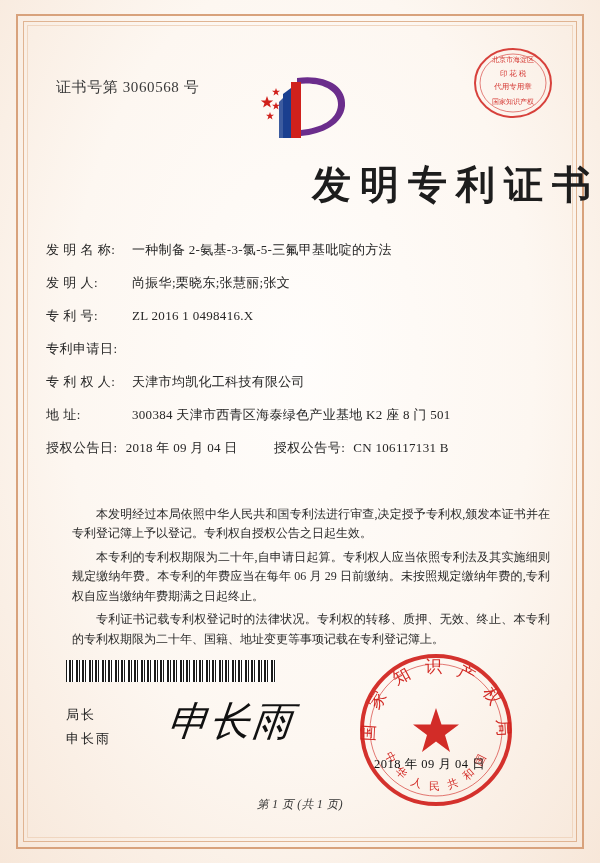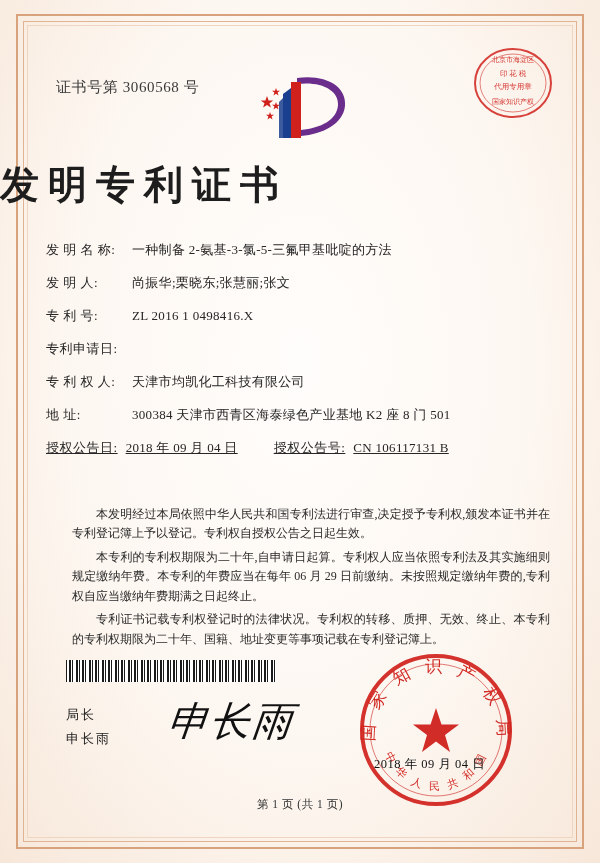--- a/index.html
+++ b/index.html
@@ -78,21 +78,21 @@
   .seal-top {
     position: absolute;
     left: 472px; top: 42px;
     width: 82px; height: 82px;
   }
 
   .title {
     position: absolute;
     left: 0; top: 158px;
     width: 600px;
-    text-align: left;
+    text-align: right;
     font-size: 39px;
     letter-spacing: 9px;
     font-weight: bold;
     color: #1d1d1d;
     font-family: "Liberation Serif", "DejaVu Serif", serif;
   }
 
   
   .fields {
     position: absolute;
@@ -111,21 +111,21 @@
   .field-label {
     flex: 0 0 auto;
     letter-spacing: 0.5px;
   }
   .field-label.w1 { width: 86px; }
   .field-label.auto { width: auto; margin-right: 8px; }
   .field-value {
     flex: 1 1 auto;
     letter-spacing: 0.3px;
   }
-  .field-row.split { margin-bottom: 16px; text-decoration: underline; }
+  .field-row.split { margin-bottom: 16px; }
   .pair {
     display: flex;
     align-items: baseline;
   }
   .pair .field-label { width: auto; margin-right: 8px; }
   .pair.right { margin-left: 36px; }
 
   
   .paras {
     position: absolute;
@@ -203,20 +203,21 @@
   }
 
   .page-footer {
     position: absolute;
     left: 0; top: 797px;
     width: 600px;
     text-align: center;
     font-size: 11.5px;
     color: #333;
     letter-spacing: 0.5px;
+    font-style: italic;
   }
 </style>
 </head>
 <body>
 
 <div class="page">
 
   <div class="border-outer"></div>
   <div class="border-inner"></div>
   <div class="border-thin"></div>

